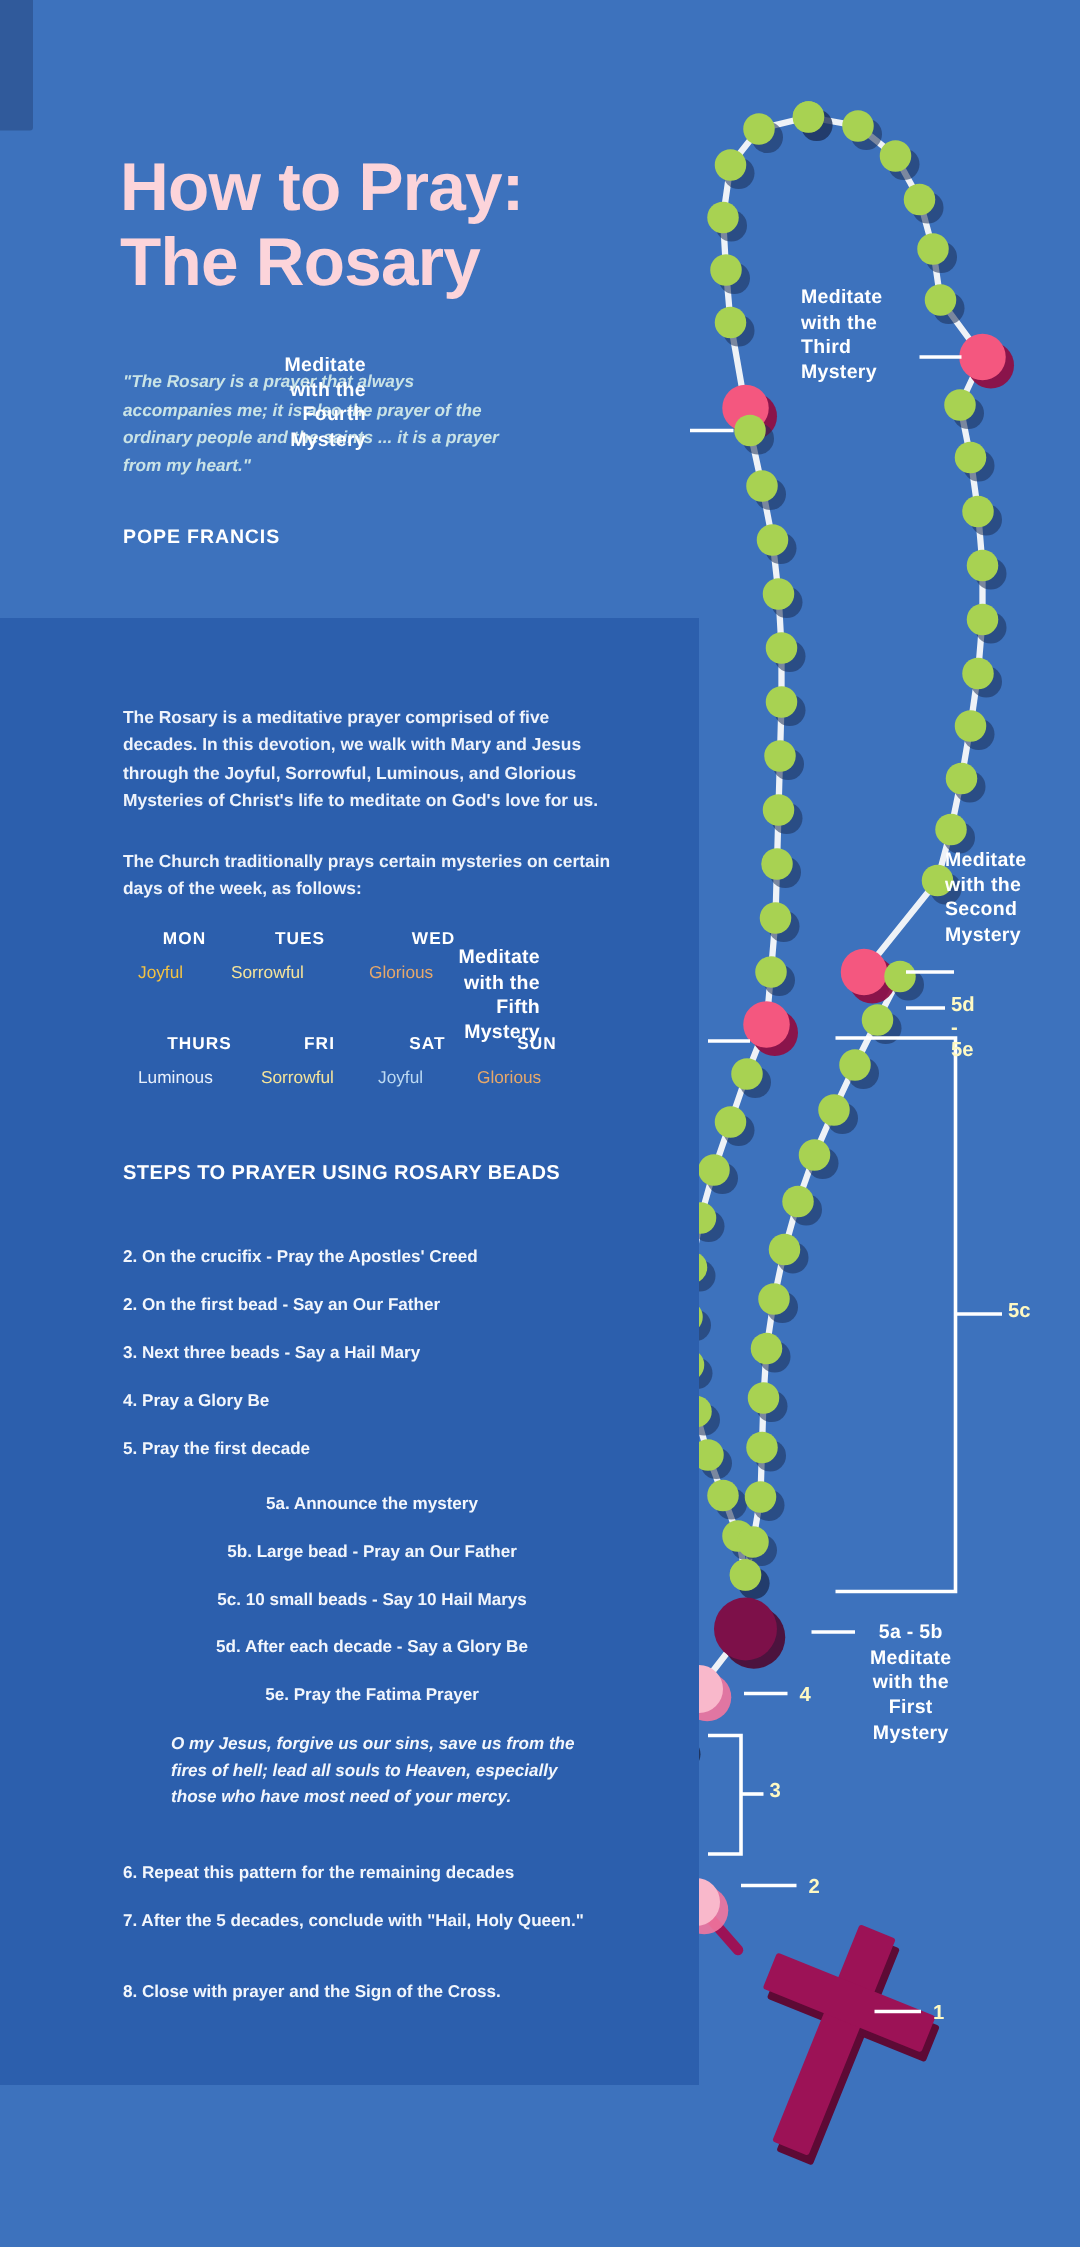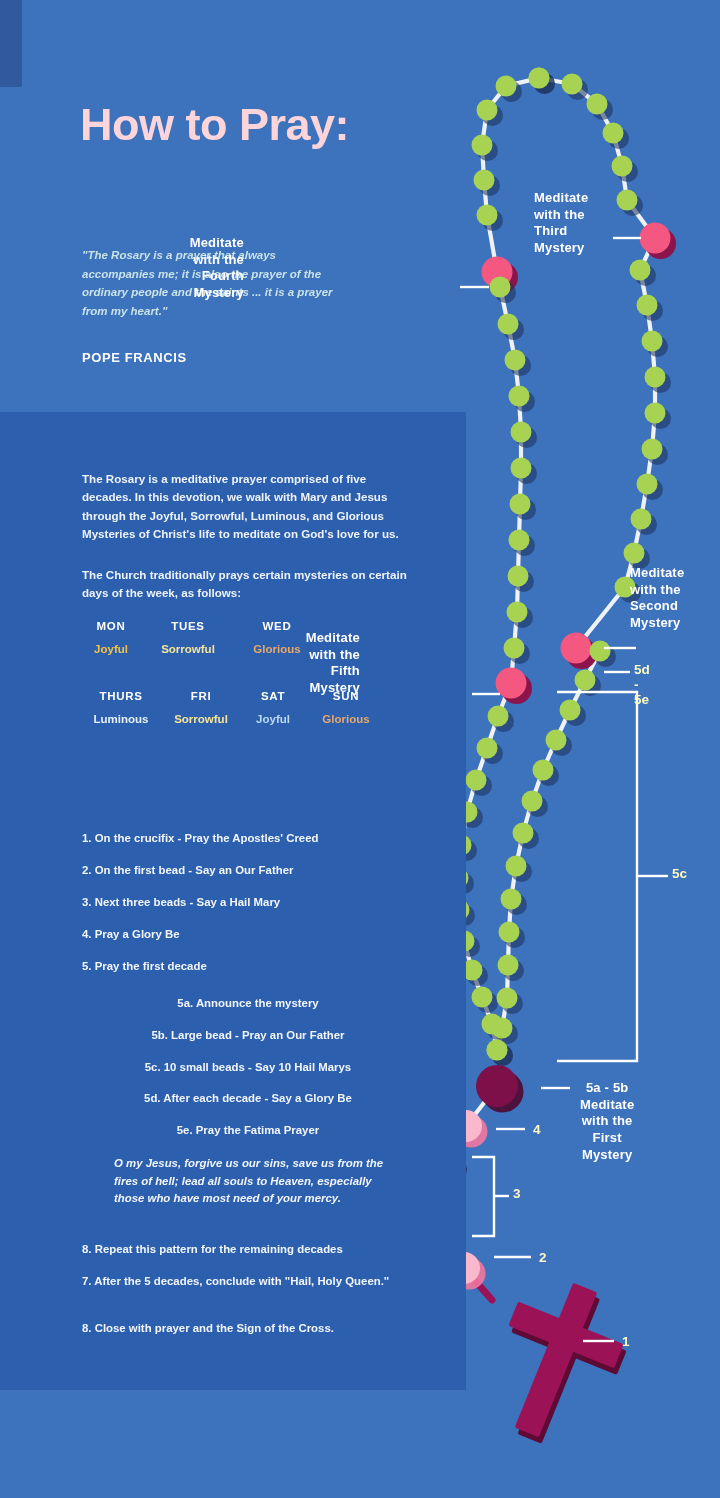--- a/index.html
+++ b/index.html
@@ -35,30 +35,30 @@
 
   
   .para{
     position:absolute;left:82px;width:330px;
     font-size:11.6px;line-height:1.58;font-weight:bold;color:#eef3fb;
   }
   #para1{top:470px;}
   #para2{top:566px;}
 
   
-  .daytable{position:absolute;left:80px;}
+  .daytable{position:absolute;left:92px;}
   #daytable1{top:620px;}
   #daytable2{top:690px;}
   .dayrow{display:flex;}
   .daycol{display:flex;flex-direction:column;}
   .dayname{
     font-size:11.5px;font-weight:bold;color:#ffffff;letter-spacing:0.7px;
     margin-bottom:11px;text-align:center;
   }
-  .mystname{font-size:11.5px;font-weight:bold;text-align:center;}
+  .mystname{font-size:11.5px;font-weight:normal;text-align:left;}
 
   
   .steps-head{
     position:absolute;left:82px;top:772px;width:300px;
     font-size:13.4px;line-height:1.42;font-weight:bold;color:#ffffff;
     letter-spacing:0.3px;
   }
   .step{
     position:absolute;left:82px;width:320px;
     font-size:11.4px;line-height:1.45;font-weight:bold;color:#f2f6fc;
@@ -327,20 +327,21 @@
         <line x1="494" y1="1196" x2="509" y2="1196"></line>
         <line x1="494" y1="1257" x2="531" y2="1257"></line>
         <line x1="583" y1="1341" x2="614" y2="1341"></line>
       </g>
   </svg>
 
   <div class="panel"></div>
 
   <div class="title">
     <div>How to Pray:</div>
+    <div>The Rosary</div>
   </div>
   <div class="quote">"The Rosary is a prayer that always accompanies me; it is also the prayer of the ordinary people and the saints ... it is a prayer from my heart."</div>
   <div class="attrib">POPE FRANCIS</div>
 
   <div class="para" id="para2">The Church traditionally prays certain mysteries on certain days of the week, as follows:</div>
   <div class="para" id="para1">The Rosary is a meditative prayer comprised of five decades. In this devotion, we walk with Mary and Jesus through the Joyful, Sorrowful, Luminous, and Glorious Mysteries of Christ's life to meditate on God's love for us.</div>
 
   <div class="daytable" id="daytable1">
     <div class="dayrow" id="schedrow1">
         <div class="daycol" style="width: 62px;">
@@ -371,33 +372,34 @@
           <div class="dayname">SAT</div>
           <div class="mystname" style="color: rgb(188, 217, 242);">Joyful</div>
         </div>
         <div class="daycol" style="width: 80px;">
           <div class="dayname">SUN</div>
           <div class="mystname" style="color: rgb(231, 168, 106);">Glorious</div>
         </div>
       </div>
   </div>
 
+  <div class="steps-head">STEPS TO PRAYER USING ROSARY BEADS</div>
   <div id="steps-container">
-      <div class="step" style="top: 830px;">1. On the crucifix - Pray the Apostles' Creed</div>
+      <div class="step" style="top: 830px;">2. On the crucifix - Pray the Apostles' Creed</div>
       <div class="step" style="top: 862px;">2. On the first bead - Say an Our Father</div>
       <div class="step" style="top: 894px;">3. Next three beads - Say a Hail Mary</div>
       <div class="step" style="top: 926px;">4. Pray a Glory Be</div>
       <div class="step" style="top: 958px;">5. Pray the first decade</div>
       <div class="step sub" style="top: 995px;">5a. Announce the mystery</div>
       <div class="step sub" style="top: 1027px;">5b. Large bead - Pray an Our Father</div>
       <div class="step sub" style="top: 1059px;">5c. 10 small beads - Say 10 Hail Marys</div>
       <div class="step sub" style="top: 1090px;">5d. After each decade - Say a Glory Be</div>
       <div class="step sub" style="top: 1122px;">5e. Pray the Fatima Prayer</div>
       <div class="fatima" style="top: 1155px;">O my Jesus, forgive us our sins, save us from the fires of hell; lead all souls to Heaven, especially those who have most need of your mercy.</div>
-      <div class="step" style="top: 1241px;">8. Repeat this pattern for the remaining decades</div>
+      <div class="step" style="top: 1241px;">6. Repeat this pattern for the remaining decades</div>
       <div class="step" style="top: 1273px;">7. After the 5 decades, conclude with "Hail, Holy Queen."</div>
       <div class="step" style="top: 1320px;">8. Close with prayer and the Sign of the Cross.</div>
     </div>
 
   <div class="dlabel right" id="lbl-fourth" style="right: 344px; top: 235px;">
       <div>Meditate</div>
       <div>with the</div>
       <div>Fourth</div>
       <div>Mystery</div>
     </div>

